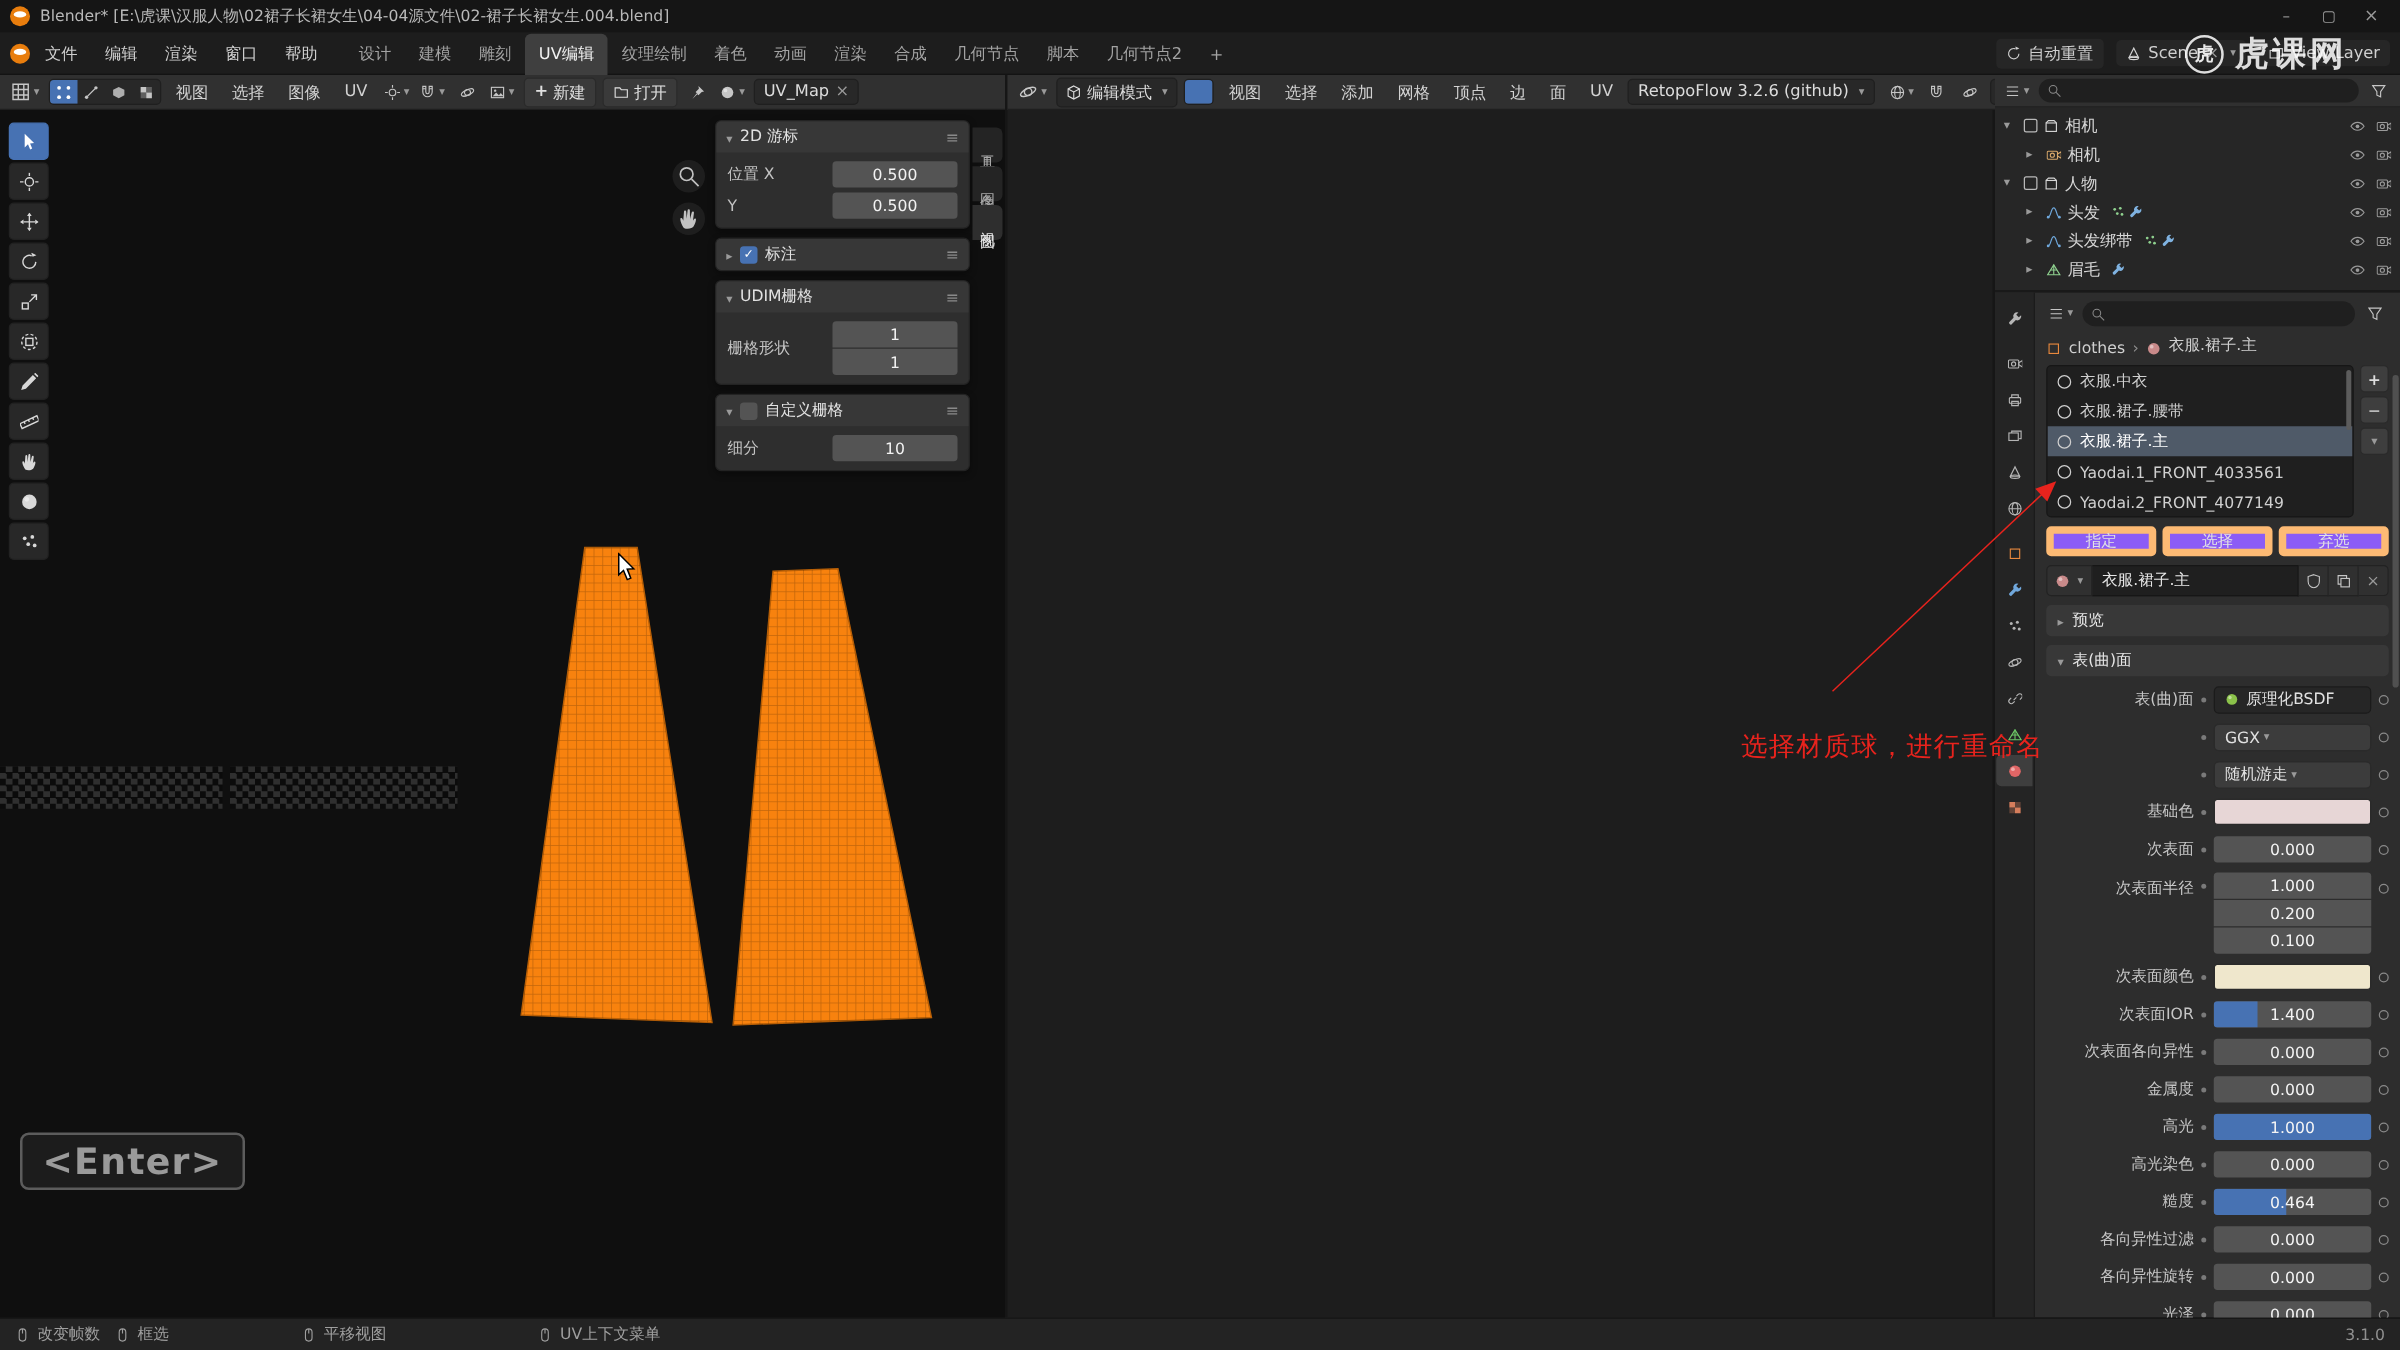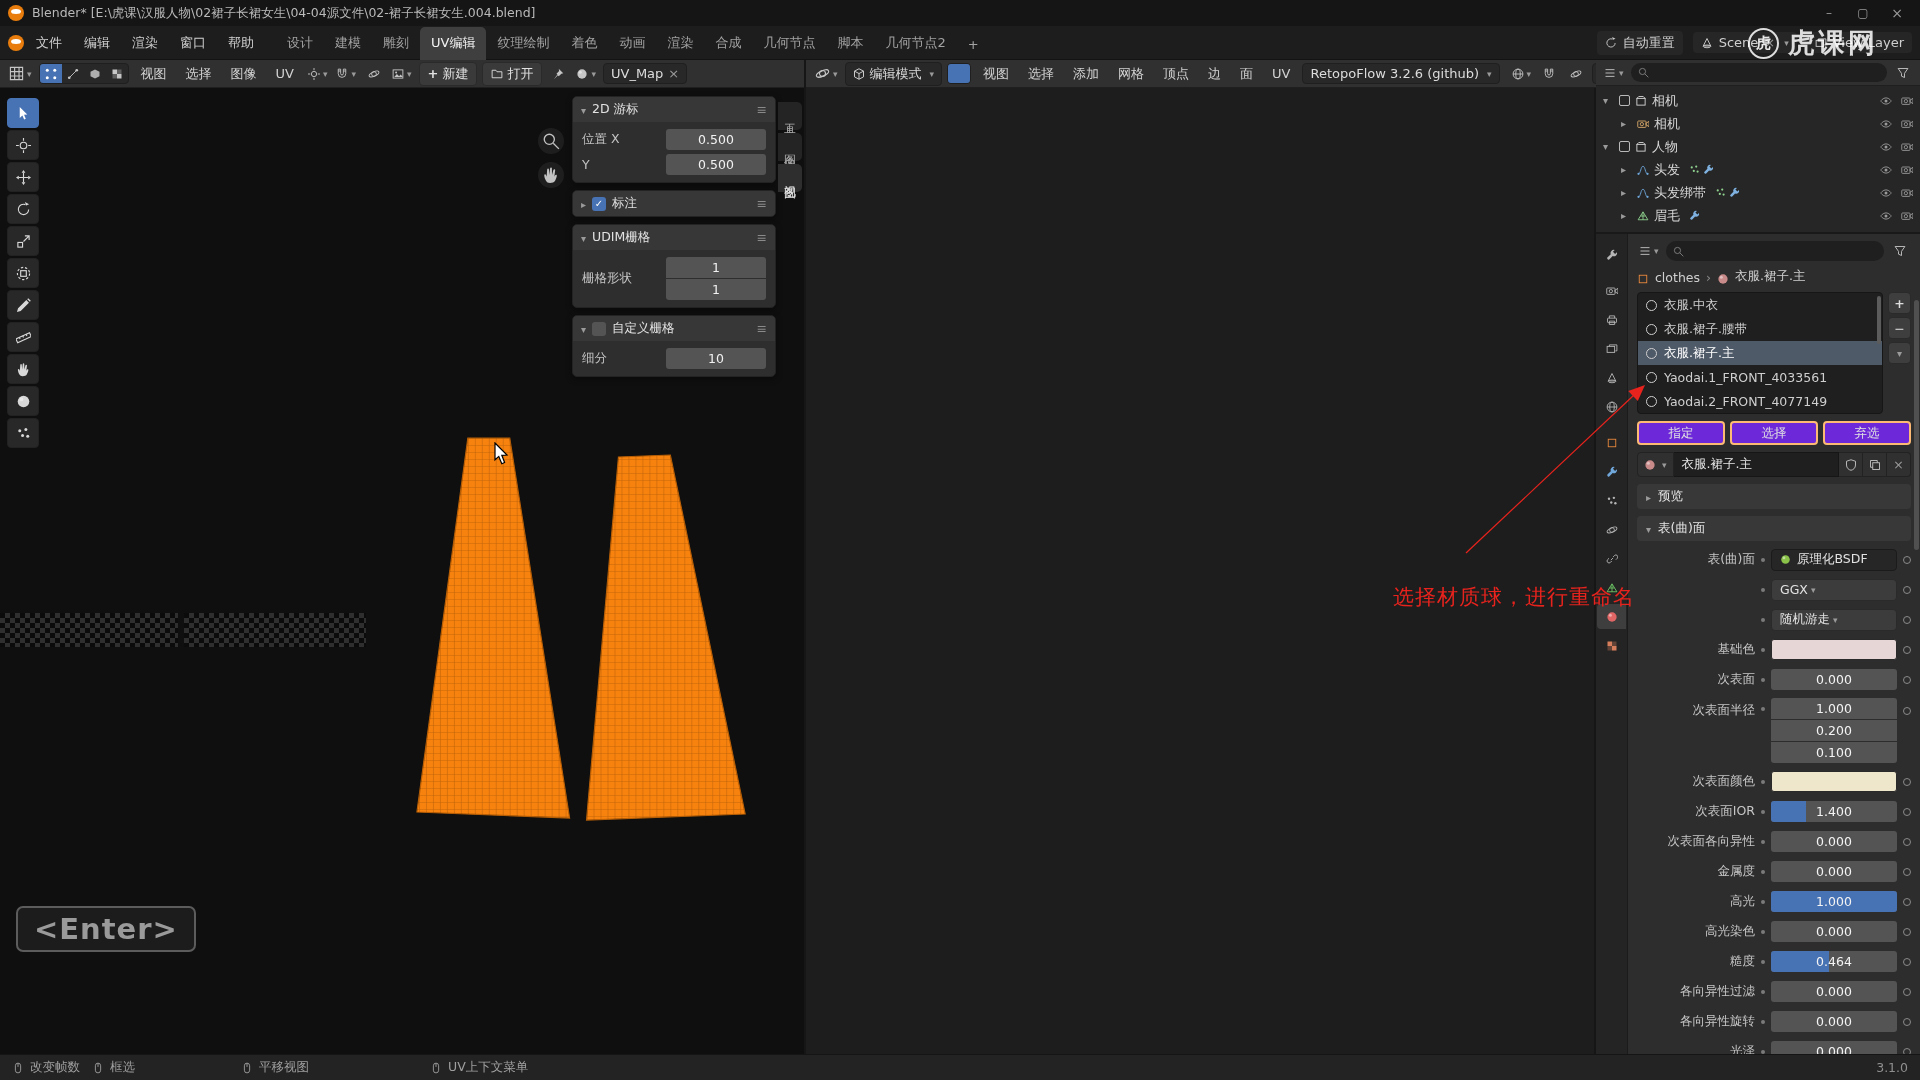--- a/index.html
+++ b/index.html
@@ -114,21 +114,21 @@
 .crumb-sep::before{content:"›";color:#8a8a8a}
 .slot-area{display:flex;gap:5px;align-items:flex-start}
 .slot-list{flex:1;background:#1f1f1f;border:1px solid #161616;border-radius:4px;overflow:hidden;position:relative}
 .slot{height:24px;display:flex;align-items:center;gap:7px;padding:0 8px;color:#cfcfcf}
 .slot.sel{background:#4f5a68;color:#fff}
 .slot-ico{width:11px;height:11px;border:1.5px solid #cfcfcf;border-radius:50%;flex:none}
 .list-scroll{position:absolute;right:1px;top:3px;width:4px;height:48px;background:#5c5c5c;border-radius:2px}
 .slot-ops{width:23px;display:flex;flex-direction:column;gap:3px;flex:none}
 .sbtn{width:23px;height:22px;background:#3e3e3e;border:1px solid #2a2a2a;border-radius:4px;display:flex;align-items:center;justify-content:center;color:#ddd}
 .btn-row{display:flex;gap:5px}
-.btn{flex:1;height:24px;background:#6d28d9;border:2px solid #fdba74;border-radius:4px;display:flex;align-items:center;justify-content:center;color:#e2e2e2}
+.btn{flex:1;height:24px;background:#8b5cf6;border:6px solid #fdba74;border-radius:4px;display:flex;align-items:center;justify-content:center;color:#e2e2e2}
 .mat-field{display:flex;align-items:center;height:25px}
 .mf-ico{height:25px;display:flex;align-items:center;gap:3px;background:#303030;border:1px solid #222;border-radius:4px 0 0 4px;padding:0 6px}
 .mf-name{flex:1;height:25px;background:#1f1f1f;border:1px solid #161616;border-left:none;display:flex;align-items:center;padding:0 8px;color:#e6e6e6}
 .mf-btn{width:24px;height:25px;background:#303030;border:1px solid #222;border-left:none;display:flex;align-items:center;justify-content:center;color:#c6c6c6}
 .mf-btn:last-child{border-radius:0 4px 4px 0}
 .sec-h{height:25px;background:#383838;border-radius:4px;display:flex;align-items:center;gap:7px;padding:0 9px;color:#e5e5e5;flex:none}
 .prow{display:flex;align-items:center;gap:6px;height:23px;flex:none}
 .prow.multi{height:auto;align-items:flex-start}
 .plabel{width:118px;text-align:right;color:#c6c6c6;white-space:nowrap;overflow:hidden;flex:none}
 .pdot{width:4px;height:4px;border-radius:50%;background:#7a7a7a;flex:none}

